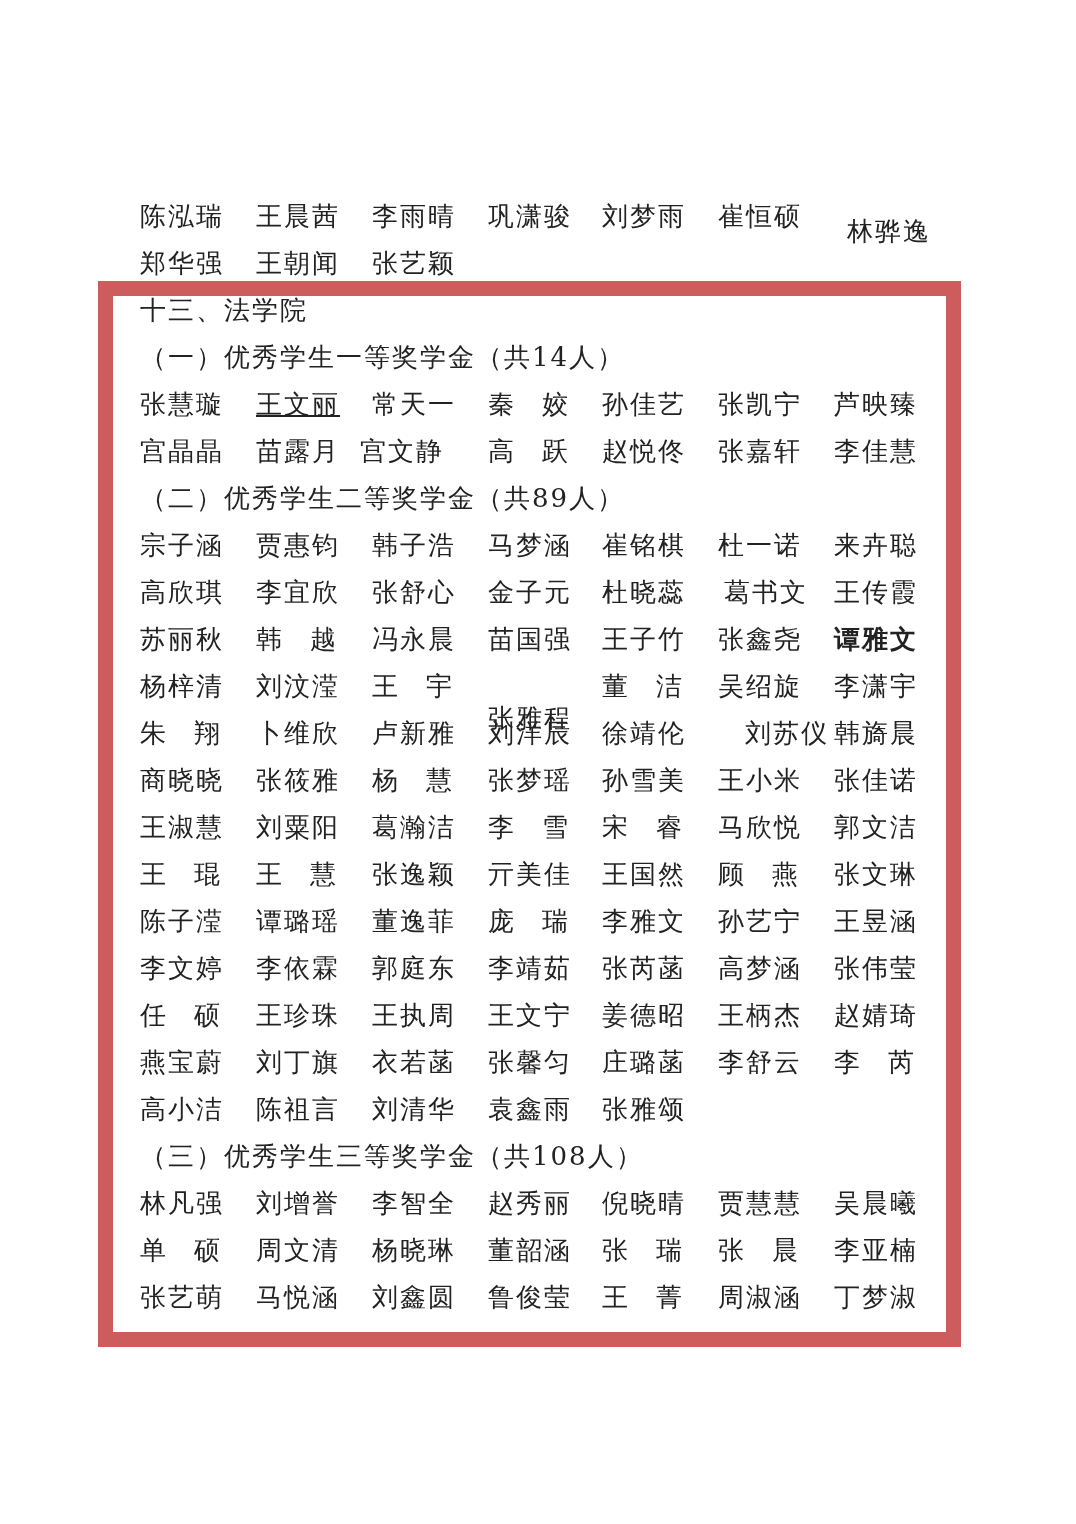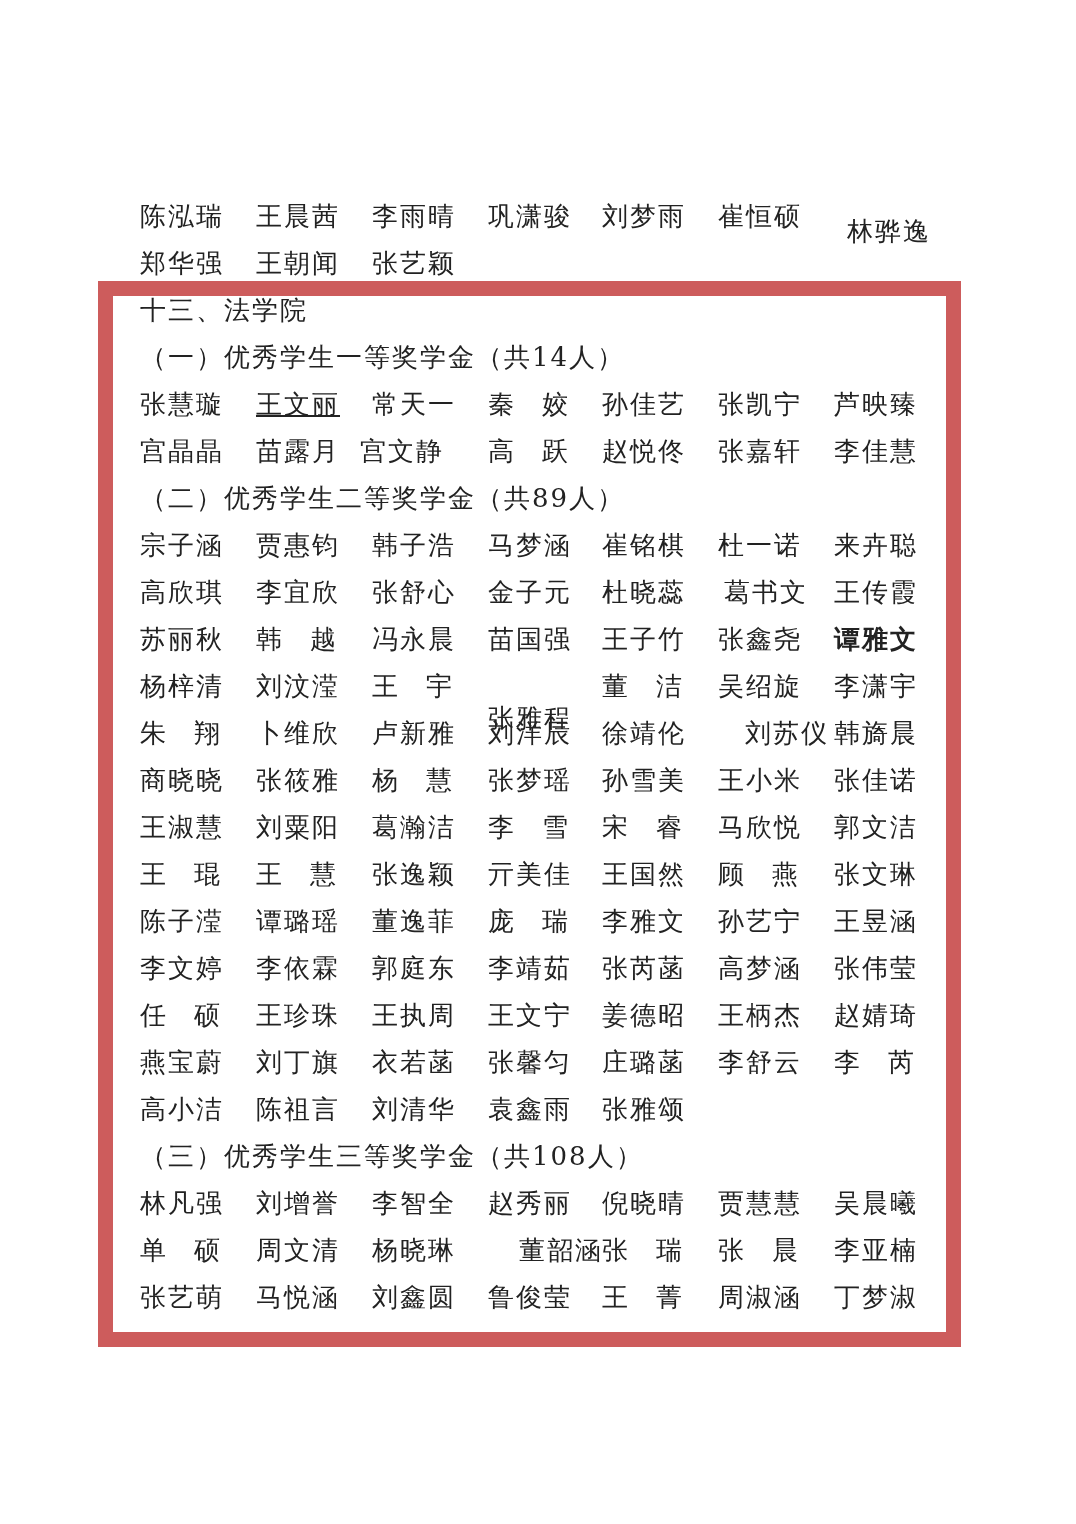--- a/index.html
+++ b/index.html
@@ -186,21 +186,21 @@
       <div class="line" style="left: 488px; top: 1183px;">赵秀丽</div>
       <div class="line" style="left: 602px; top: 1183px;">倪晓晴</div>
       <div class="line" style="left: 718px; top: 1183px;">贾慧慧</div>
       <div class="line" style="left: 834px; top: 1183px;">吴晨曦</div>
       <div class="line" style="left: 140px; top: 1230px; width: 82px; display: flex; justify-content: space-between;">
         <span>单</span>
         <span>硕</span>
       </div>
       <div class="line" style="left: 256px; top: 1230px;">周文清</div>
       <div class="line" style="left: 372px; top: 1230px;">杨晓琳</div>
-      <div class="line" style="left: 488px; top: 1230px; margin-left: 31px;">董韶涵</div>
+      <div class="line" style="left: 488px; top: 1230px;">董韶涵</div>
       <div class="line" style="left: 602px; top: 1230px; width: 82px; display: flex; justify-content: space-between;">
         <span>张</span>
         <span>瑞</span>
       </div>
       <div class="line" style="left: 718px; top: 1230px; width: 82px; display: flex; justify-content: space-between;">
         <span>张</span>
         <span>晨</span>
       </div>
       <div class="line" style="left: 834px; top: 1230px;">李亚楠</div>
       <div class="line" style="left: 140px; top: 1277px;">张艺萌</div>

